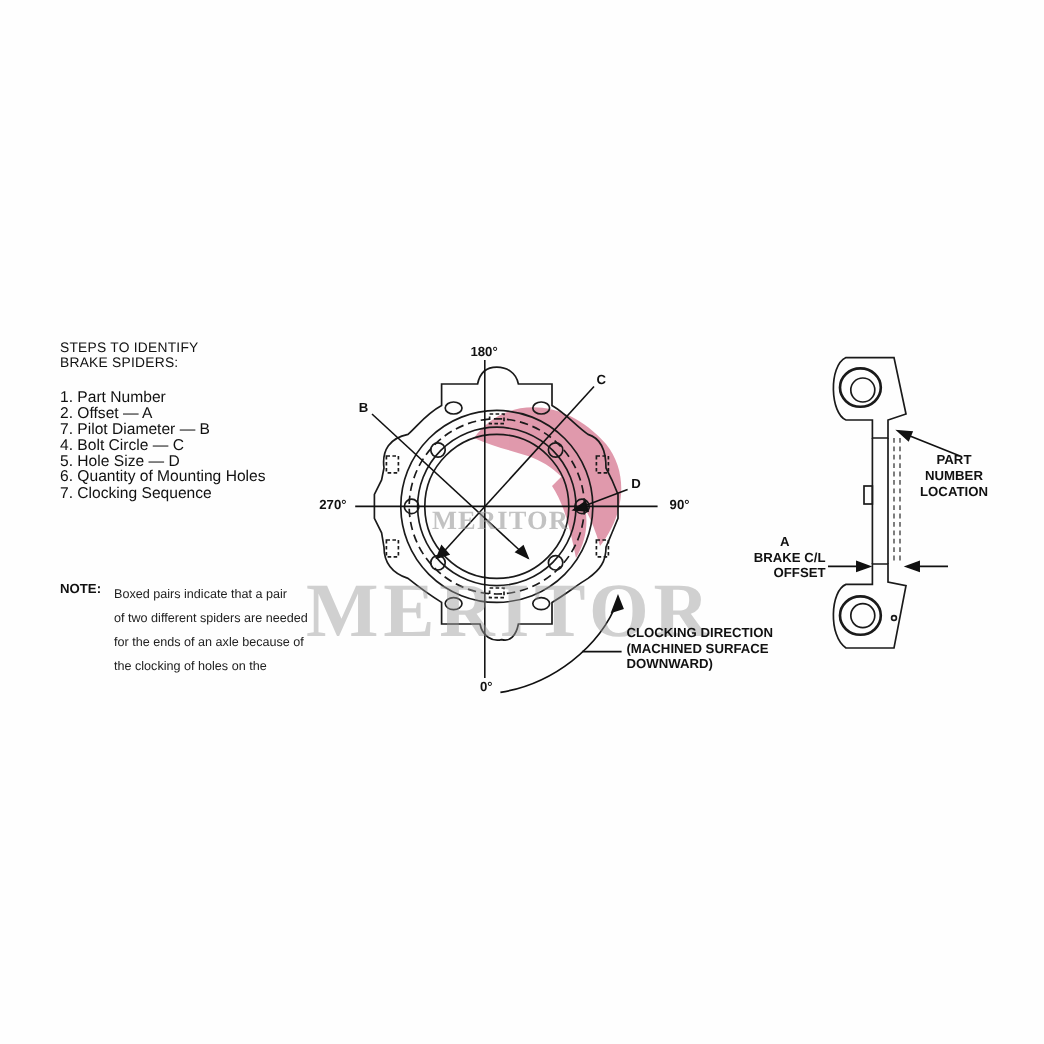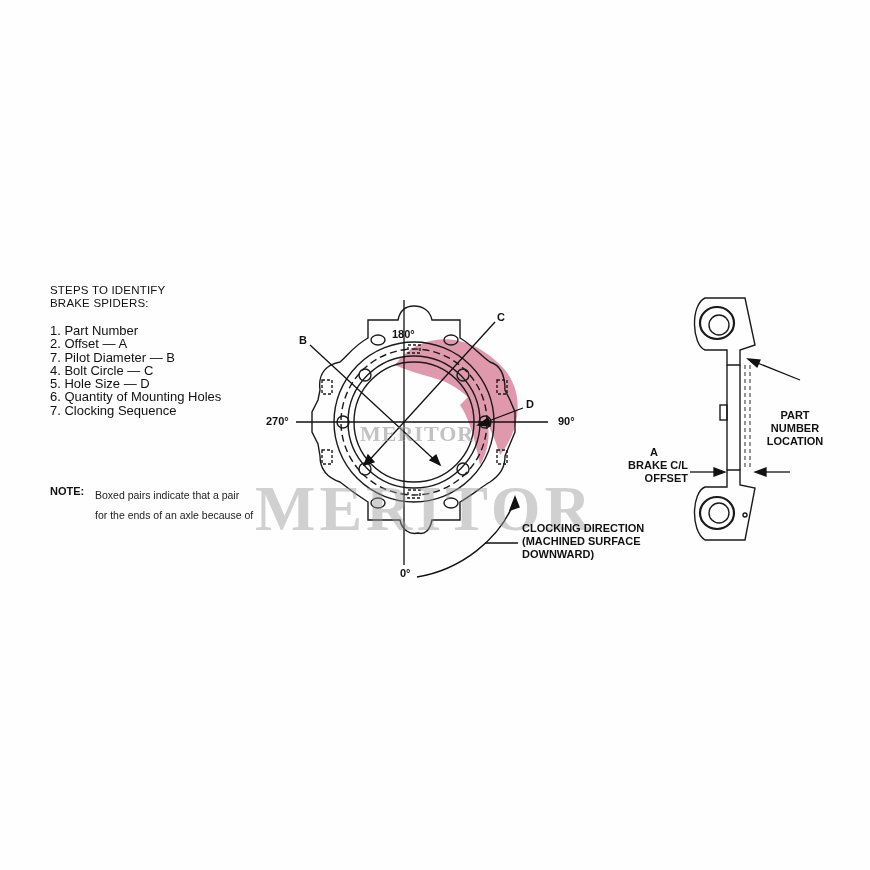--- a/index.html
+++ b/index.html
@@ -3,21 +3,21 @@
   <meta charset="utf-8">
   <style>
     html, body { margin: 0; padding: 0; background: #fefefe; }
     body { width: 870px; height: 870px; position: relative; overflow: hidden; font-family: "Liberation Sans", sans-serif; color: #111; }
     .abs { position: absolute; }
     .steps-title { left: 50px; top: 284px; font-weight: normal; font-size: 11.5px; line-height: 13px; letter-spacing: 0.2px; }
     .steps-list { left: 50px; top: 324px; font-weight: normal; font-size: 13px; line-height: 13.3px; margin: 0; padding: 0; list-style: none; }
     .note-label { left: 50px; top: 485px; font-weight: bold; font-size: 11px; text-align: right; }
     .note-text { left: 95px; top: 485px; width: 210px; font-size: 10.5px; line-height: 20px; color: #222; }
     .lbl { font-weight: bold; font-size: 11px; color: #111; }
-    .lbl-c { text-align: center; margin-top: 31px; }
+    .lbl-c { text-align: center; }
     svg.diagram { position: absolute; left: 0; top: 0; }
   </style>
 </head>
 <body>
 
 <svg class="diagram" width="870" height="870" viewBox="0 0 870 870">
 
   <g opacity="0.55">
     <path d="M395,365 C420,330 470,330 505,370 C525,395 520,430 500,455 C490,420 470,390 440,380 C425,375 410,372 395,365 Z" fill="#c8476a"></path>
     <path d="M440,345 C470,340 500,360 510,395 C495,380 470,365 440,360 Z" fill="#c8476a"></path>
@@ -116,24 +116,26 @@
   <li>7. Pilot Diameter — B</li>
   <li>4. Bolt Circle — C</li>
   <li>5. Hole Size — D</li>
   <li>6. Quantity of Mounting Holes</li>
   <li>7. Clocking Sequence</li>
 </ul>
 
 <div class="abs note-label">NOTE:</div>
 <div class="abs note-text">
   <div>Boxed pairs indicate that a pair</div>
+  <div>of two different spiders are needed</div>
   <div>for the ends of an axle because of</div>
+  <div>the clocking of holes on the</div>
 </div>
 
-<div class="abs lbl" style="left:392px; top:288px;margin-top:40px;">180°</div>
+<div class="abs lbl" style="left:392px; top:288px;">180°</div>
 <div class="abs lbl" style="left:558px; top:415px;">90°</div>
 <div class="abs lbl" style="left:400px; top:567px;">0°</div>
 <div class="abs lbl" style="left:266px; top:415px;">270°</div>
 
 <div class="abs lbl" style="left:299px; top:334px;">B</div>
 <div class="abs lbl" style="left:497px; top:311px;">C</div>
 <div class="abs lbl" style="left:526px; top:398px;">D</div>
 
 <div class="abs lbl" style="left:522px; top:522px; line-height:13px;">
   <div>CLOCKING DIRECTION</div>

